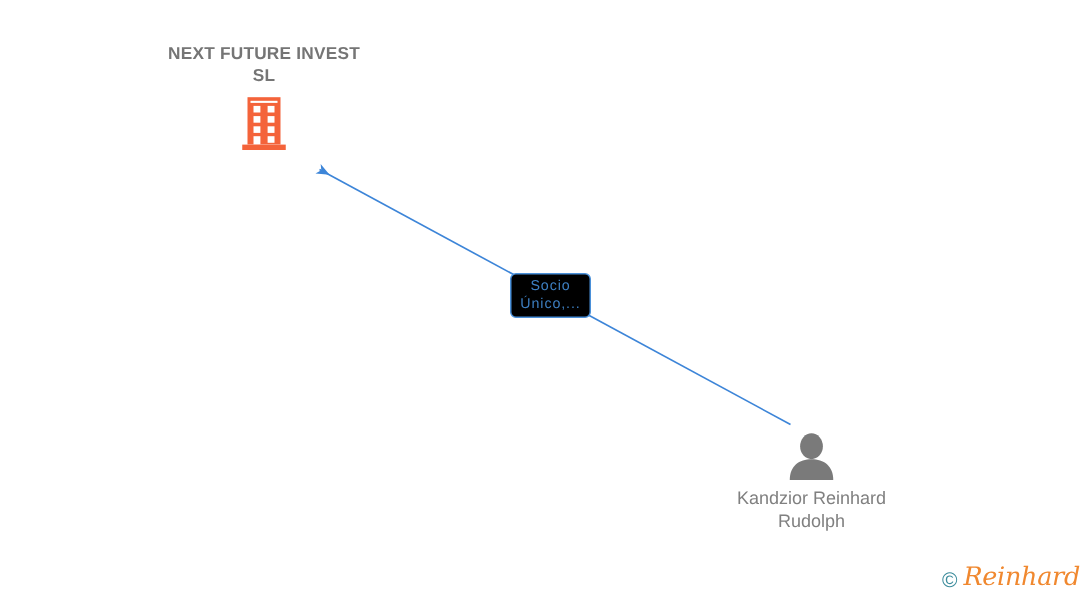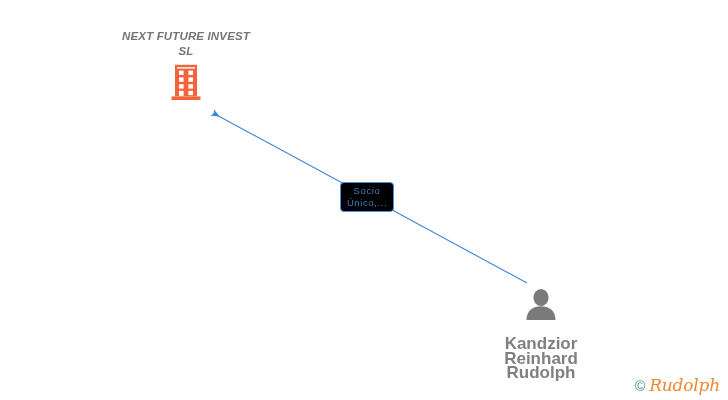--- a/index.html
+++ b/index.html
@@ -27,26 +27,25 @@
     left: 0;
     top: 0;
     width: 728px;
     height: 400px;
     z-index: 1;
   }
 
   
   #company-node {
     position: absolute;
-    left: 121px;
+    left: 111px;
     top: 29px;
     width: 130px;
     z-index: 2;
     text-align: center;
-    font-style: italic;
   }
   #company-label {
     font-size: 11.5px;
     font-weight: bold;
     line-height: 15.4px;
     color: #757575;
     letter-spacing: 0.15px;
     white-space: pre-line;
   }
   #company-icon-wrap {
@@ -66,26 +65,25 @@
     z-index: 2;
     text-align: center;
   }
   #person-icon-wrap {
     display: flex;
     justify-content: center;
     align-items: flex-end;
     height: 34px;
   }
   #person-label {
-    margin-top: 17px;
-    font-size: 17px;
+    margin-top: 5px;
+    font-size: 12px;
     line-height: 14.6px;
     color: #808080;
     white-space: pre-line;
-    font-weight: bold;
   }
 
   
   #relation-label {
     position: absolute;
     left: 340px;
     top: 182px;
     width: 54px;
     height: 30px;
     box-sizing: border-box;
@@ -178,16 +176,16 @@
         <ellipse cx="20" cy="9.5" rx="7.6" ry="8.6" fill="#7a7a7a"></ellipse>
 
         <path d="M 5.5,32 C 5.5,22.6 11.8,18.2 20,18.2 C 28.2,18.2 34.5,22.6 34.5,32 Z" fill="#7a7a7a"></path>
       </svg>
     </div>
     <div id="person-label">Kandzior Reinhard Rudolph</div>
   </div>
 
   <div id="watermark">
     <span id="watermark-copyright">©</span>
-    <span id="watermark-text">Rudolph</span>
+    <span id="watermark-text">Reinhard</span>
   </div>
 
 </div>
 
 </body></html>

